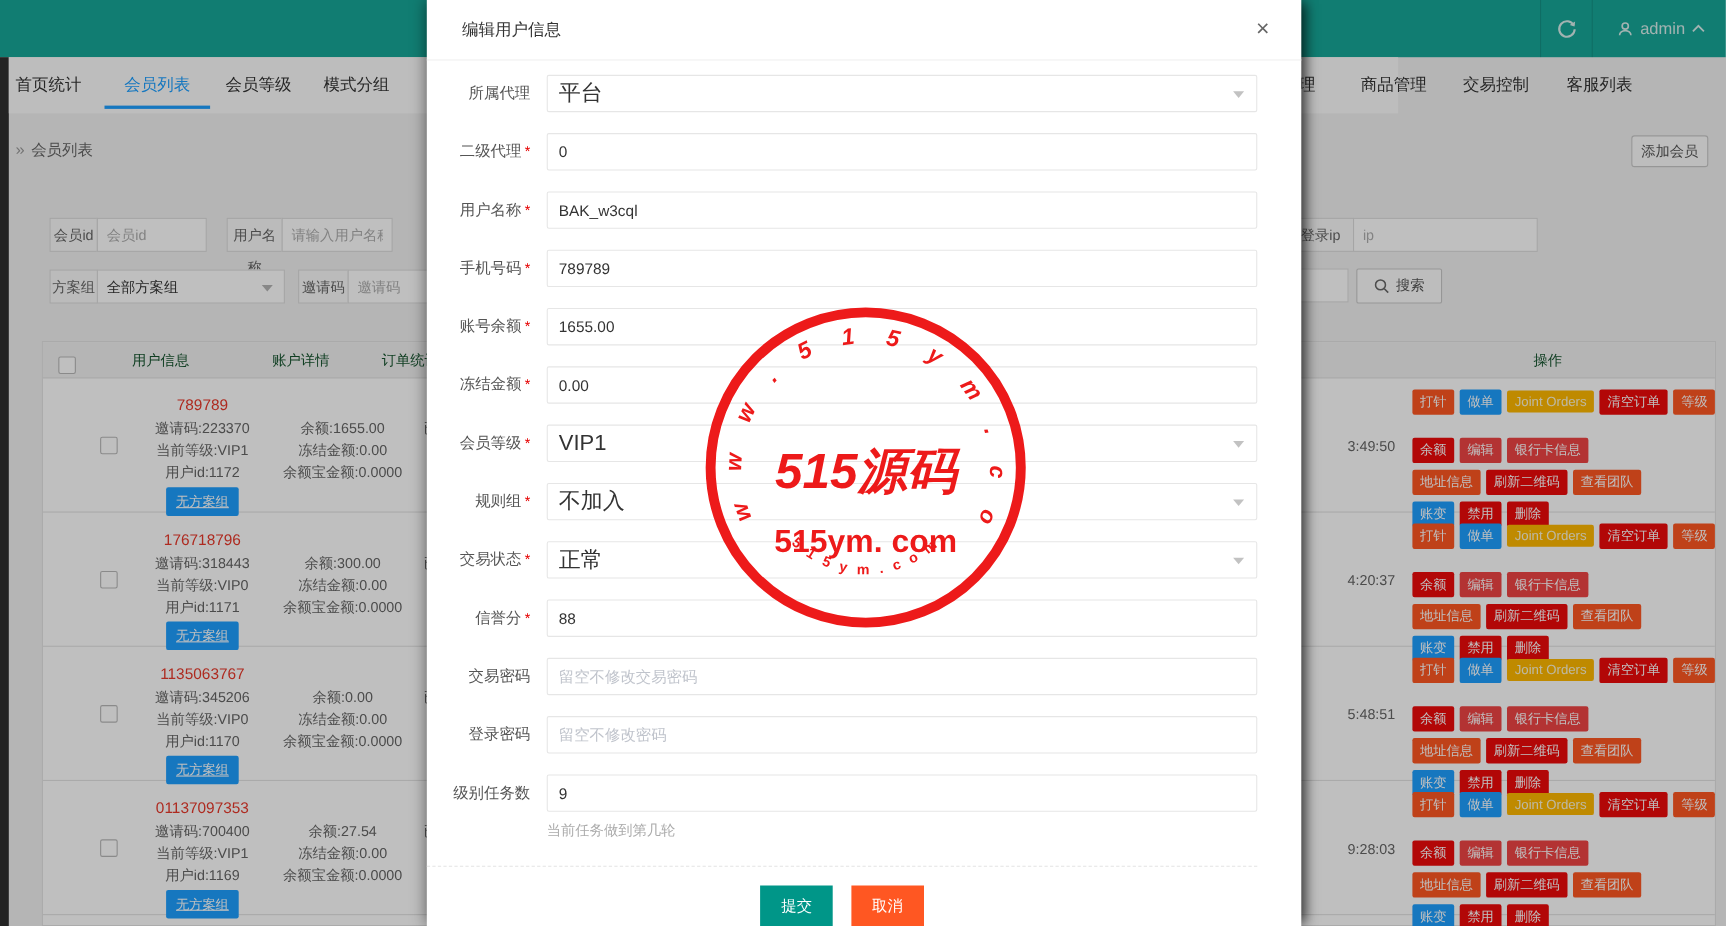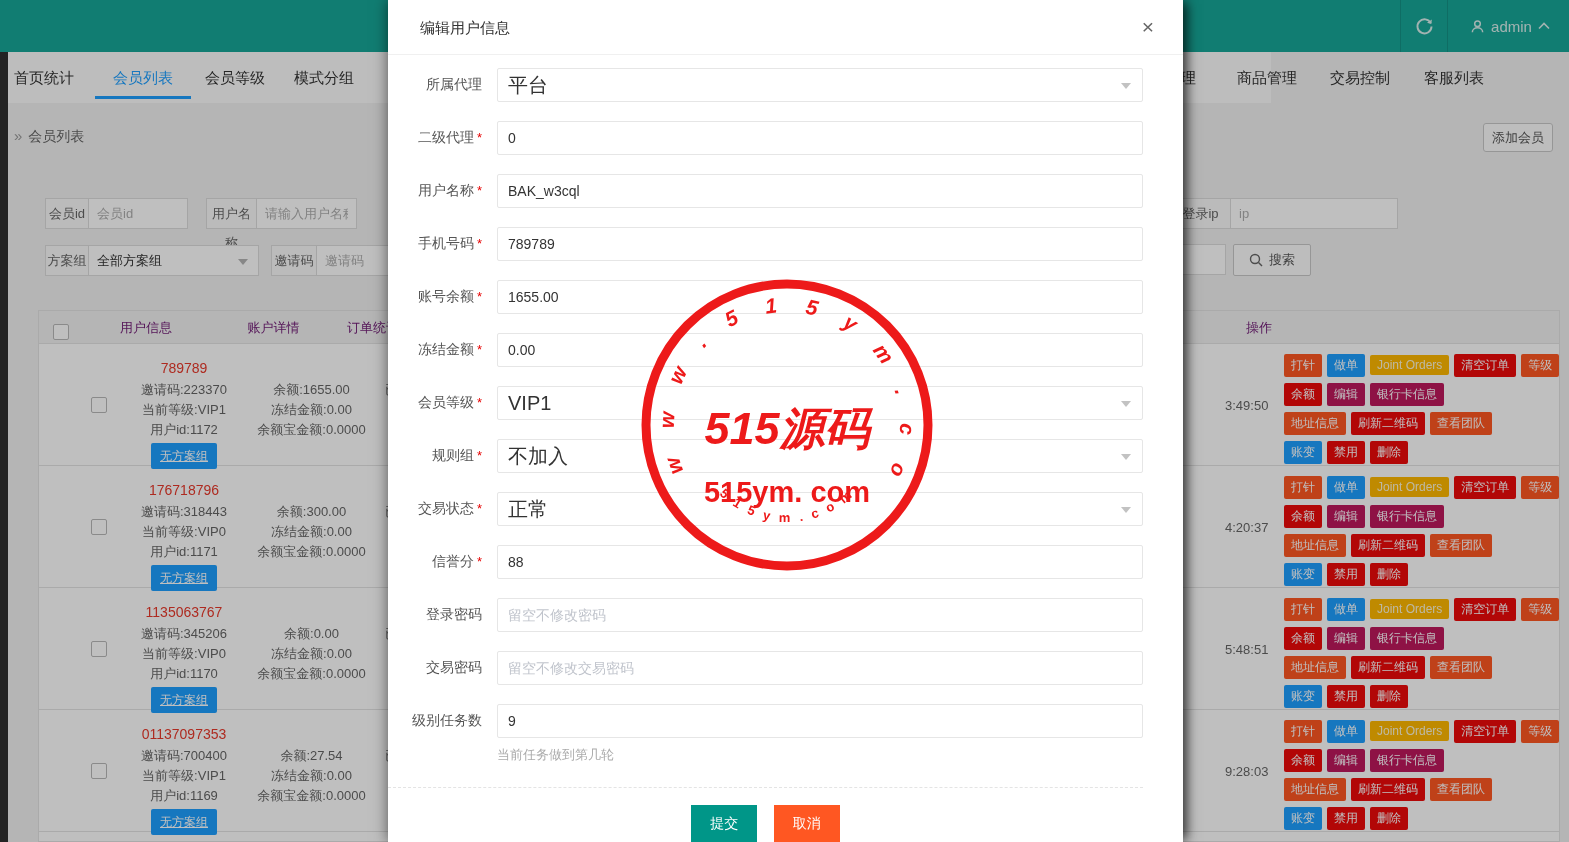--- a/index.html
+++ b/index.html
@@ -26,39 +26,39 @@
   
   .flbl{position:absolute;height:31px;line-height:29px;text-align:center;font-size:13px;color:#666;background:#fafafa;border:1px solid #dcdcdc;}
   .finp{position:absolute;height:31px;border:1px solid #dcdcdc;background:#fff;font-size:13px;color:#333;padding:0 8px;outline:none;}
   .finp::placeholder{color:#aeaeae;}
   .fsel{position:absolute;height:31px;border:1px solid #dcdcdc;background:#fff;font-size:13px;color:#333;line-height:29px;padding:0 8px;cursor:pointer;}
   .fsel .tri{position:absolute;right:10px;top:13px;width:0;height:0;border-left:5px solid transparent;border-right:5px solid transparent;border-top:6px solid #b5b5b5;}
   .search-btn{position:absolute;left:1233px;top:244px;width:78px;height:32px;background:#fdfdfd;border:1px solid #c9c9c9;border-radius:2px;font-size:13px;color:#555;display:flex;align-items:center;justify-content:center;gap:6px;cursor:pointer;}
 
   
   .tablebox{position:absolute;left:38px;top:310px;width:1522px;height:532px;background:#fff;border:1px solid #e3e3e3;}
-  .thead{position:relative;height:33px;background:#f2f2f2;border-bottom:1px solid #e3e3e3;font-size:13px;color:#701a75;}
+  .thead{position:relative;height:33px;background:#f2f2f2;border-bottom:1px solid #e3e3e3;font-size:13px;color:#14532d;}
   .th{position:absolute;top:0;height:33px;line-height:33px;}
   .cb{display:inline-block;width:16px;height:16px;background:#fff;border:1px solid #b9b9b9;border-radius:2px;cursor:pointer;}
   .trow{position:relative;height:122px;border-bottom:1px solid #e3e3e3;font-size:13px;color:#666;}
   .cell-cb{position:absolute;left:52px;top:53px;}
   .cell-user{position:absolute;left:75px;top:14px;width:140px;text-align:center;line-height:20px;}
   .uname{color:#e8392b;font-size:14px;margin-bottom:2px;}
   .badge{display:inline-block;margin-top:3px;padding:3px 9px;background:#1E9FFF;color:#fff;font-size:12px;border-radius:2px;text-decoration:underline;}
   .cell-acct{position:absolute;left:185px;top:36px;width:175px;text-align:center;line-height:20px;}
   .cell-orders{position:absolute;left:346px;top:36px;width:160px;line-height:20px;white-space:nowrap;}
   .cell-orders div+div{padding-left:7px;}
   .cell-time{position:absolute;left:1186px;top:54px;white-space:nowrap;}
   .cell-ops{position:absolute;left:1245px;top:10px;width:322px;}
   .ops-line{margin-bottom:6px;white-space:nowrap;}
   .abtn{display:inline-block;margin-right:5px;padding:3px 7px;border-radius:2px;font-size:12px;color:#fff;cursor:pointer;}
   .abtn[data-color="orange"]{background:#FF5722;}
   .abtn[data-color="red"]{background:#ee0a0a;}
   .abtn[data-color="blue"]{background:#1E9FFF;}
-  .abtn[data-color="teal"]{background:#be185d;}
+  .abtn[data-color="teal"]{background:#ef4444;margin-top:15px;}
   .abtn[data-color="yellow"]{background:#FFB800;color:#fdf6d8;}
 
   
   .overlay{position:absolute;inset:0;background:rgba(0,0,0,0.25);z-index:50;}
   .modal{position:absolute;left:388px;top:0;width:795px;height:842px;background:#fff;z-index:100;box-shadow:0 0 14px rgba(0,0,0,0.55),8px 0 10px -4px rgba(0,0,0,0.5);}
   .modal-title{position:relative;height:55px;line-height:55px;padding-left:32px;font-size:15px;color:#333;border-bottom:1px solid #f0f0f0;}
   .modal-close{position:absolute;right:22px;top:14px;width:26px;height:26px;line-height:26px;text-align:center;font-size:21px;color:#666;cursor:pointer;}
   .modal-body{padding:13px 40px 0 0;}
   .frow{display:flex;align-items:center;margin-bottom:19px;}
   .frow.tall{align-items:flex-start;margin-bottom:14px;}
@@ -145,21 +145,21 @@
         </svg>
       <span>搜索</span>
     </div>
 
     <div class="tablebox">
       <div class="thead">
         <span class="th" style="left:14px;top:8px"><span class="cb"></span></span>
         <span class="th" style="left:37px;width:140px;text-align:center">用户信息</span>
         <span class="th" style="left:147px;width:175px;text-align:center">账户详情</span>
         <span class="th" style="left:308px">订单统计</span>
-        <span class="th" style="left:1207px;width:322px;">操作</span>
+        <span class="th" style="left:1207px;width:322px;text-align:center">操作</span>
       </div>
 
       <div class="trow">
         <span class="cell-cb"><span class="cb"></span></span>
         <div class="cell-user">
           <div class="uname">789789</div>
           <div>邀请码:223370</div>
           <div>当前等级:VIP1</div>
           <div>用户id:1172</div>
           <span class="badge">无方案组</span>
@@ -330,27 +330,27 @@
             <div class="msel"><span>正常</span><span class="tri"></span></div>
           </div>
         </div>
 
       <div class="frow">
           <div class="flabel"><span>信誉分</span><span class="star">*</span></div>
         <div class="fwrap"><input class="minp" value="88" style=""></div>
         </div>
 
       <div class="frow">
+          <div class="flabel"><span>交易密码</span></div>
+        <div class="fwrap"><input class="minp" value="" placeholder="留空不修改交易密码" style=""></div>
+        </div>
+
+      <div class="frow">
           <div class="flabel"><span>登录密码</span></div>
         <div class="fwrap"><input class="minp" value="" placeholder="留空不修改密码" style=""></div>
-        </div>
-
-      <div class="frow">
-          <div class="flabel"><span>交易密码</span></div>
-        <div class="fwrap"><input class="minp" value="" placeholder="留空不修改交易密码" style=""></div>
         </div>
 
       <div class="frow tall">
           <div class="flabel"><span>级别任务数</span></div>
         <div class="fwrap"><input class="minp" value="9" style="">
           <div class="hint">当前任务做到第几轮</div></div>
         </div>
 
       <div class="modal-foot">
         <button class="btn btn-submit">提交</button>

